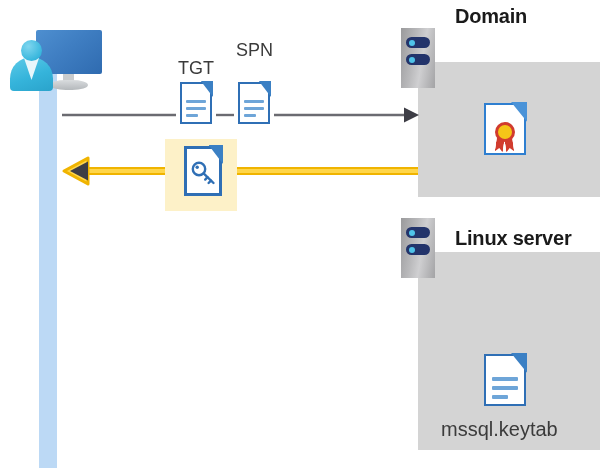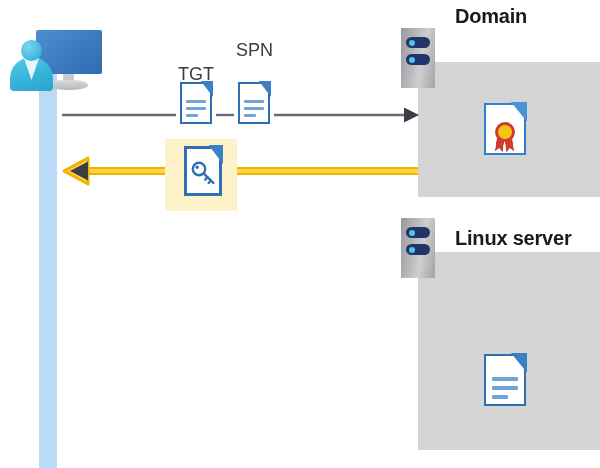--- a/index.html
+++ b/index.html
@@ -6,21 +6,21 @@
   body{width:600px;height:468px;position:relative;overflow:hidden;
        font-family:"Liberation Sans","DejaVu Sans",sans-serif;}
   .stage{position:absolute;left:0;top:0;width:600px;height:468px;}
 
   
   .title{position:absolute;font-weight:bold;color:#1a1a1a;letter-spacing:-0.2px;}
   .client-title{left:30px;top:2px;font-size:21px;}
   .dc-title{left:455px;top:4px;font-size:20px;line-height:25px;width:140px;}
   .linux-title{left:455px;top:226px;font-size:20px;line-height:25px;}
   .doclabel{position:absolute;font-size:18px;color:#3b3b3b;}
-  .lbl-tgt{left:178px;top:58px;margin-top:6px;}
+  .lbl-tgt{left:178px;top:58px;}
   .lbl-spn{left:236px;top:40px;}
   .keytab-label{position:absolute;left:441px;top:418px;font-size:20px;color:#3b3b3b;}
 
   
   .panel{position:absolute;background:#d4d4d4;}
   .panel-dc{left:418px;top:62px;width:182px;height:135px;}
   .panel-linux{left:418px;top:252px;width:182px;height:198px;}
 
   
   .lifeline{position:absolute;left:39px;top:62px;width:18px;height:406px;background:#bcd9f5;}
@@ -215,14 +215,15 @@
 
   <div class="doc doc-keytab">
     <div class="sheet"></div>
       <div class="fold"></div>
     <div class="lines">
         <span></span>
         <span></span>
         <span></span>
       </div>
   </div>
+  <div class="keytab-label">mssql.keytab</div>
 
 </div>
 
 </body></html>

